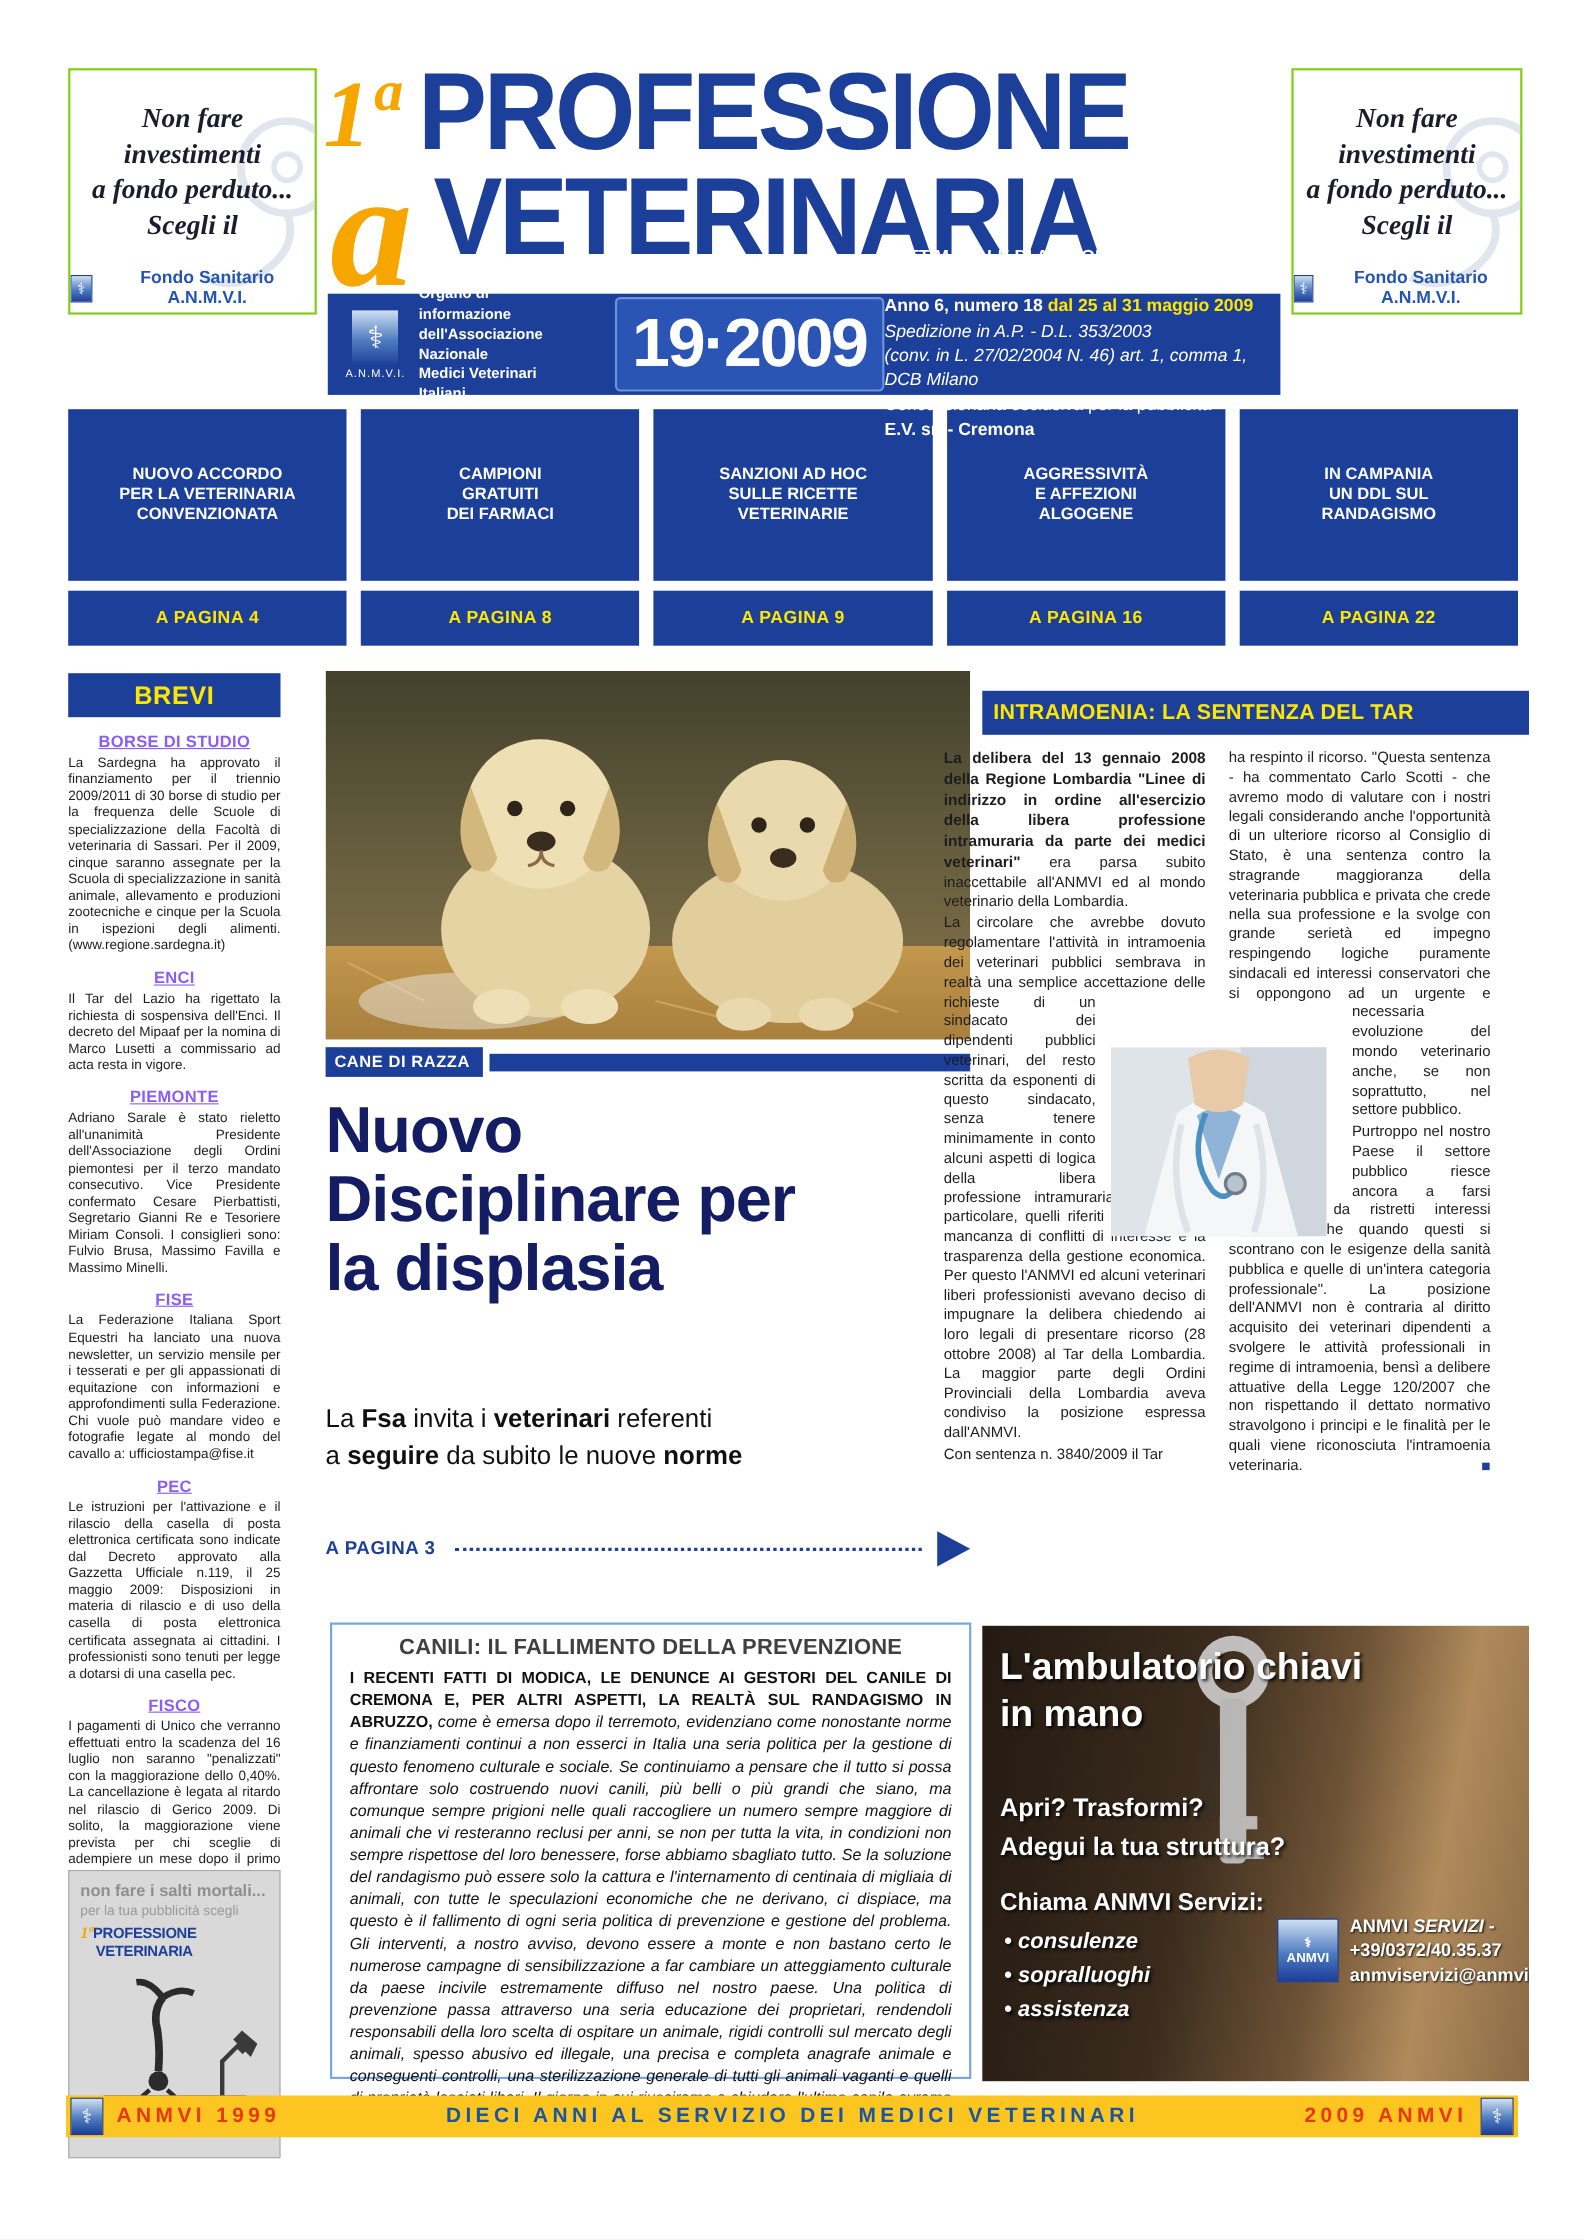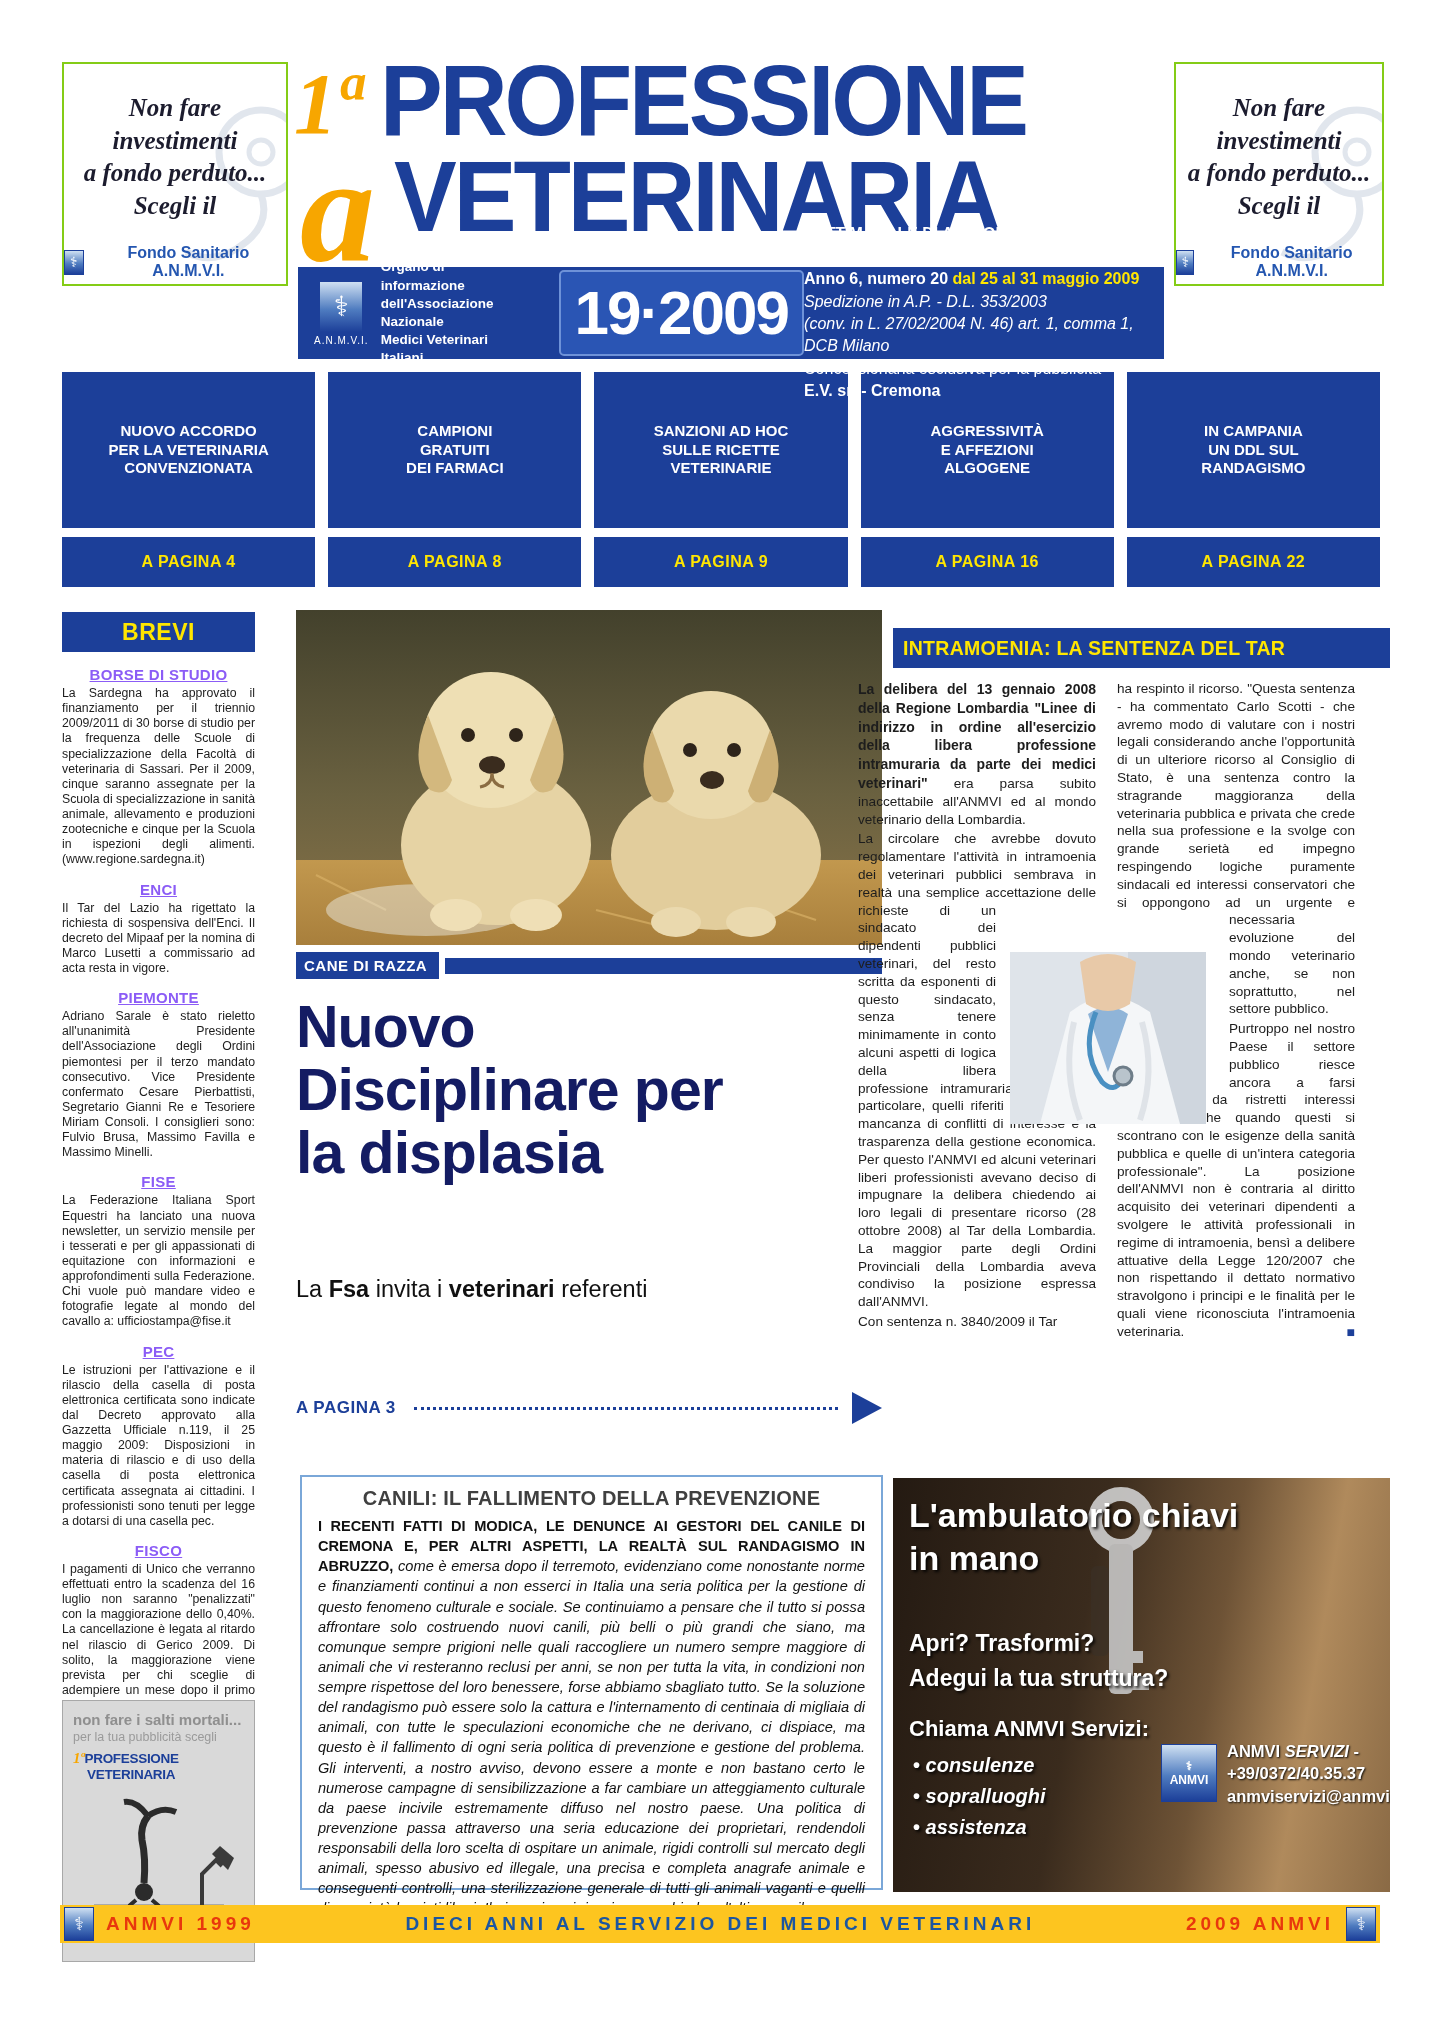--- a/index.html
+++ b/index.html
@@ -158,21 +158,21 @@
       <div class="anmvi-wrap">
         <span class="logo-sq">⚕</span>
         <div class="anmvi-label">A.N.M.V.I.</div>
       </div>
       <div class="mh-org">Organo di informazione
 dell'Associazione Nazionale
 Medici Veterinari Italiani</div>
       <div class="mh-issue">19·2009</div>
       <div class="mh-info">
         <div class="b">SETTIMANALE DI AGGIORNAMENTO PROFESSIONALE</div>
-        <div><span class="b">Anno 6, numero 20 </span><span class="hl">dal 25 al 31 maggio 2009</span></div>
+        <div><span class="b">Anno 6, numero 18 </span><span class="hl">dal 25 al 31 maggio 2009</span></div>
         <div class="i">Spedizione in A.P. - D.L. 353/2003</div>
         <div class="i">(conv. in L. 27/02/2004 N. 46) art. 1, comma 1, DCB Milano</div>
         <div>Concessionaria esclusiva per la pubblicità</div>
         <div class="b">E.V. srl - Cremona</div>
       </div>
     </div>
   </div>
 
   <div class="hl-row titles">
     <div class="hl-box t">NUOVO ACCORDO
@@ -294,20 +294,23 @@
     <span class="kicker">CANE DI RAZZA</span>
     <span class="kicker-bar"></span>
   </div>
   <div class="feat-headline">Nuovo
 Disciplinare per
 la displasia</div>
   <div class="standfirst">
     <div>
       <span>La </span><span class="b">Fsa</span><span> invita i </span><span class="b">veterinari</span><span> referenti</span>
     </div>
+    <div>
+      <span>a </span><span class="b">seguire</span><span> da subito le nuove </span><span class="b">norme</span>
+    </div>
   </div>
   <div class="pagina3-row">
     <span class="pagina3">A PAGINA 3</span>
     <span class="dotline"></span>
     <span class="arrow-r"></span>
   </div>
 
   <div class="canili">
     <h2>CANILI: IL FALLIMENTO DELLA PREVENZIONE</h2>
     <div class="body">

